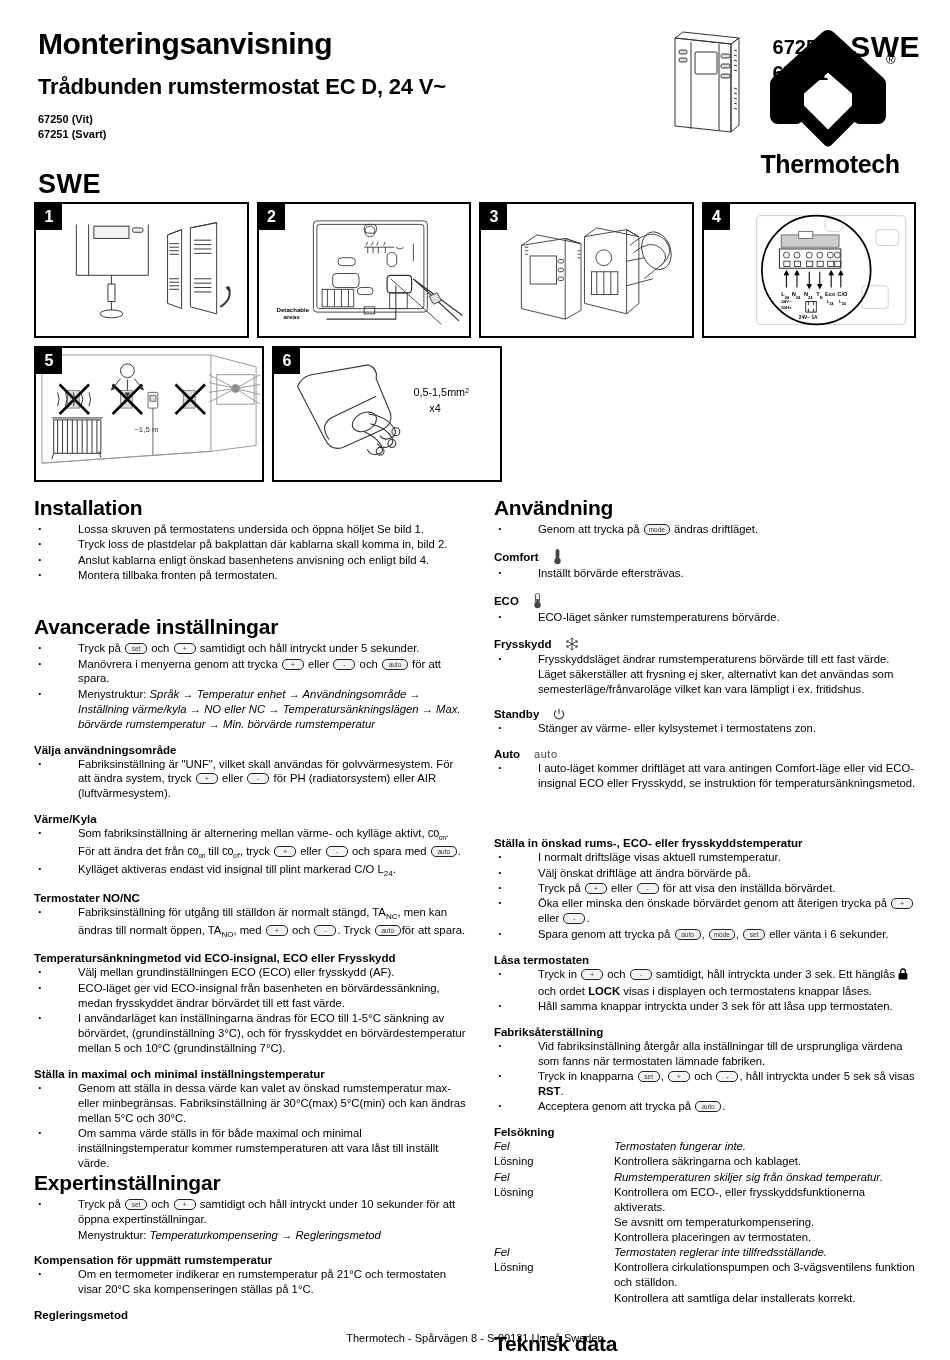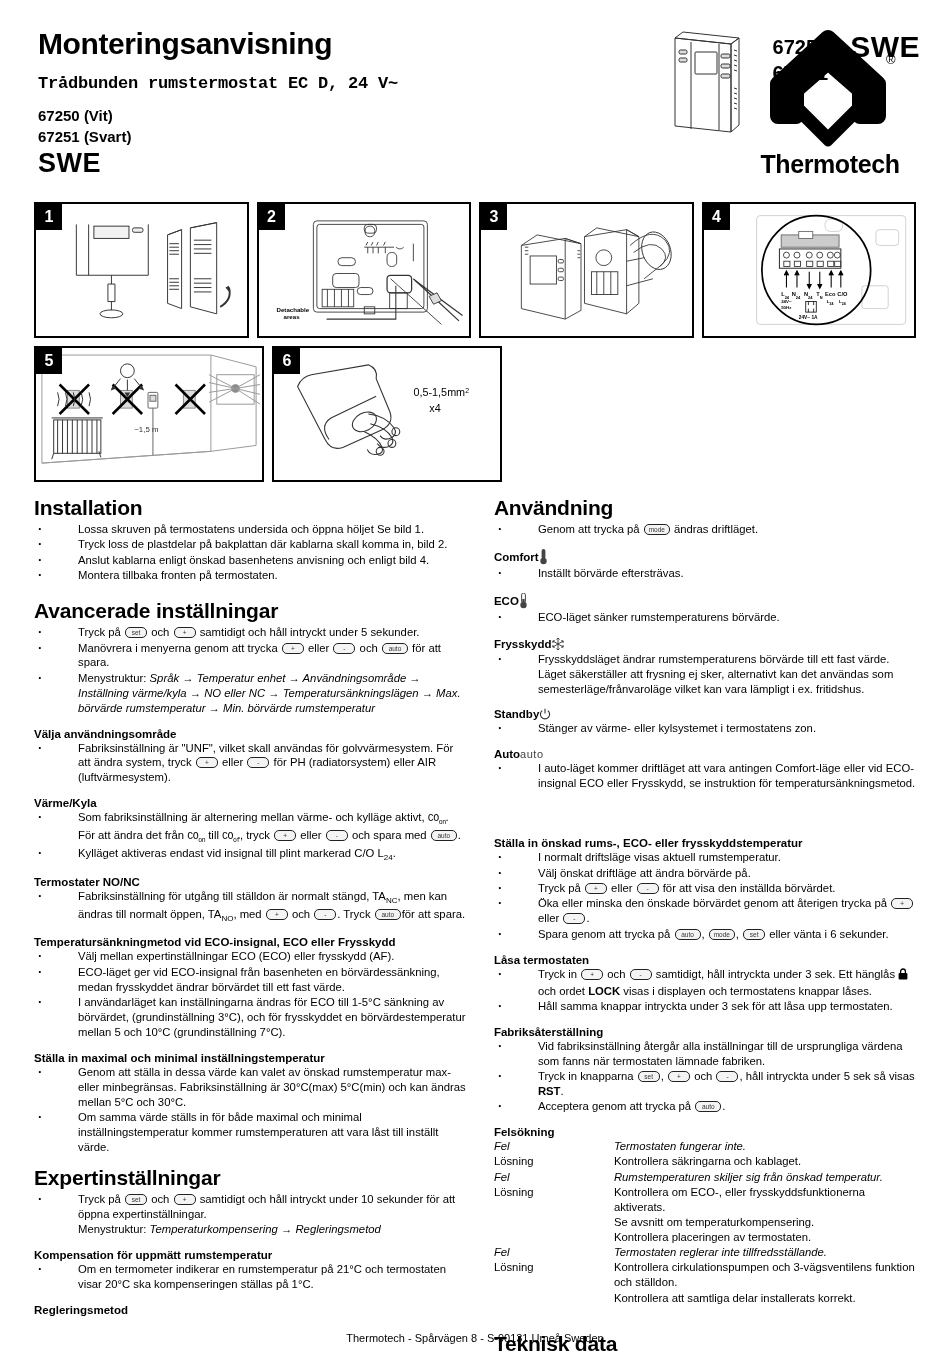--- a/index.html
+++ b/index.html
@@ -14,23 +14,23 @@
   }
   .page { position: relative; width: 950px; height: 1360px; padding: 0; }
 
   
   .header { position: relative; height: 200px; padding: 28px 38px 0 38px; }
   .h-title {
     font-size: 30px; font-weight: bold; letter-spacing: -0.4px;
     line-height: 1.05; margin: 0 0 14px 0;
   }
   .h-sub {
-    font-size: 17px; font-weight: bold; letter-spacing: -0.2px; margin: 0 0 12px 0; font-family: Liberation Mono, monospace;
-  }
-  .h-models { font-size: 15px; font-weight: bold; line-height: 1.45; }
+    font-size: 22px; font-weight: bold; letter-spacing: -0.2px; margin: 0 0 12px 0;
+  }
+  .h-models { font-size: 11px; font-weight: bold; line-height: 1.45; margin-bottom: 26px;}
   .h-lang { font-size: 27px; font-weight: bold; letter-spacing: 0.5px; }
 
   .h-right {
     position: absolute; top: 26px; right: 30px;
     display: flex; align-items: flex-start;
   }
   .dev-img { width: 86px; height: 112px; margin-right: 18px; }
   .h-nums { font-size: 20px; font-weight: bold; line-height: 1.3; margin-right: 22px; padding-top: 8px; }
   .h-swe-big { font-size: 30px; font-weight: bold; padding-top: 4px; letter-spacing: 0.5px; }
 
@@ -95,21 +95,21 @@
   .sm { font-size: 8px; vertical-align: sub; }
 
   
   .disp {
     display: inline-block; font-family: "Liberation Mono", monospace;
     font-size: 10px; letter-spacing: -0.5px;
   }
   .disp .tiny { font-size: 6.5px; vertical-align: sub; }
 
   
-  .mode-head { display: flex; align-items: center; margin: 12px 0 1px 0; }
+  .mode-head { display: flex; align-items: center; gap: 14px; margin: 12px 0 1px 0; }
   .mode-head .mh-label { font-size: 11.5px; font-weight: bold; }
   .mode-head .mh-icon { display: inline-flex; align-items: center; }
   .mh-auto { font-size: 11px; color: #444; letter-spacing: 0.5px; }
 
   
   .tbl { width: 100%; border-collapse: collapse; }
   .tbl td { font-size: 11.3px; line-height: 1.34; vertical-align: top; padding: 0; }
   .tbl td.c1 { width: 120px; }
   .tbl td.c1.it { font-style: italic; }
   .tbl td.c2.it { font-style: italic; }
@@ -397,21 +397,21 @@
     <div class="col col-left">
 
       <h2 class="sec">Installation</h2>
       <ul class="blist">
         <li>Lossa skruven på termostatens undersida och öppna höljet Se bild 1.</li>
         <li>Tryck loss de plastdelar på bakplattan där kablarna skall komma in, bild 2.</li>
         <li>Anslut kablarna enligt önskad basenhetens anvisning och enligt bild 4.</li>
         <li>Montera tillbaka fronten på termostaten.</li>
       </ul>
 
-      <h2 class="sec" style="margin-top:16px">Avancerade inställningar</h2>
+      <h2 class="sec" style="margin-top:32px">Avancerade inställningar</h2>
       <ul class="blist">
         <li>
           <span>Tryck på</span>
           <span class="key">set</span>
           <span>och</span>
           <span class="key">+</span>
           <span>samtidigt och håll intryckt under 5 sekunder.</span>
         </li>
         <li>
           <span>Manövrera i menyerna genom att trycka</span>
@@ -464,32 +464,32 @@
           <span>Fabriksinställning för utgång till ställdon är normalt stängd, TA</span><span class="sm">NC</span><span>, men kan ändras till normalt öppen, TA</span><span class="sm">NO</span><span>, med</span>
           <span class="key">+</span>
           <span>och</span>
           <span class="key">-</span><span>. Tryck</span>
           <span class="key k-wide">auto</span><span>för att spara.</span>
         </li>
       </ul>
 
       <h3 class="sub">Temperatursänkningmetod vid ECO-insignal, ECO eller Frysskydd</h3>
       <ul class="blist">
-        <li>Välj mellan expertinställningar ECO (ECO) eller frysskydd (AF).</li>
+        <li>Välj mellan grundinställningen ECO (ECO) eller frysskydd (AF).</li>
         <li>ECO-läget ger vid ECO-insignal från basenheten en börvärdessänkning, medan frysskyddet ändrar börvärdet till ett fast värde.</li>
         <li>I användarläget kan inställningarna ändras för ECO till 1-5°C sänkning av börvärdet, (grundinställning 3°C), och för frysskyddet en börvärdestemperatur mellan 5 och 10°C (grundinställning 7°C).</li>
       </ul>
 
       <h3 class="sub">Ställa in maximal och minimal inställningstemperatur</h3>
       <ul class="blist">
         <li>Genom att ställa in dessa värde kan valet av önskad rumstemperatur max- eller minbegränsas. Fabriksinställning är 30°C(max) 5°C(min) och kan ändras mellan 5°C och 30°C.</li>
         <li>Om samma värde ställs in för både maximal och minimal inställningstemperatur kommer rumstemperaturen att vara låst till inställt värde.</li>
       </ul>
 
-      <h2 class="sec" style="margin-top:11px">Expertinställningar</h2>
+      <h2 class="sec" style="margin-top:0">Expertinställningar</h2>
       <ul class="blist">
         <li>
           <span>Tryck på</span>
           <span class="key">set</span>
           <span>och</span>
           <span class="key">+</span>
           <span>samtidigt och håll intryckt under 10 sekunder för att öppna expertinställningar.</span>
         </li>
         <li class="nobullet">
           <span>Menystruktur:</span>

